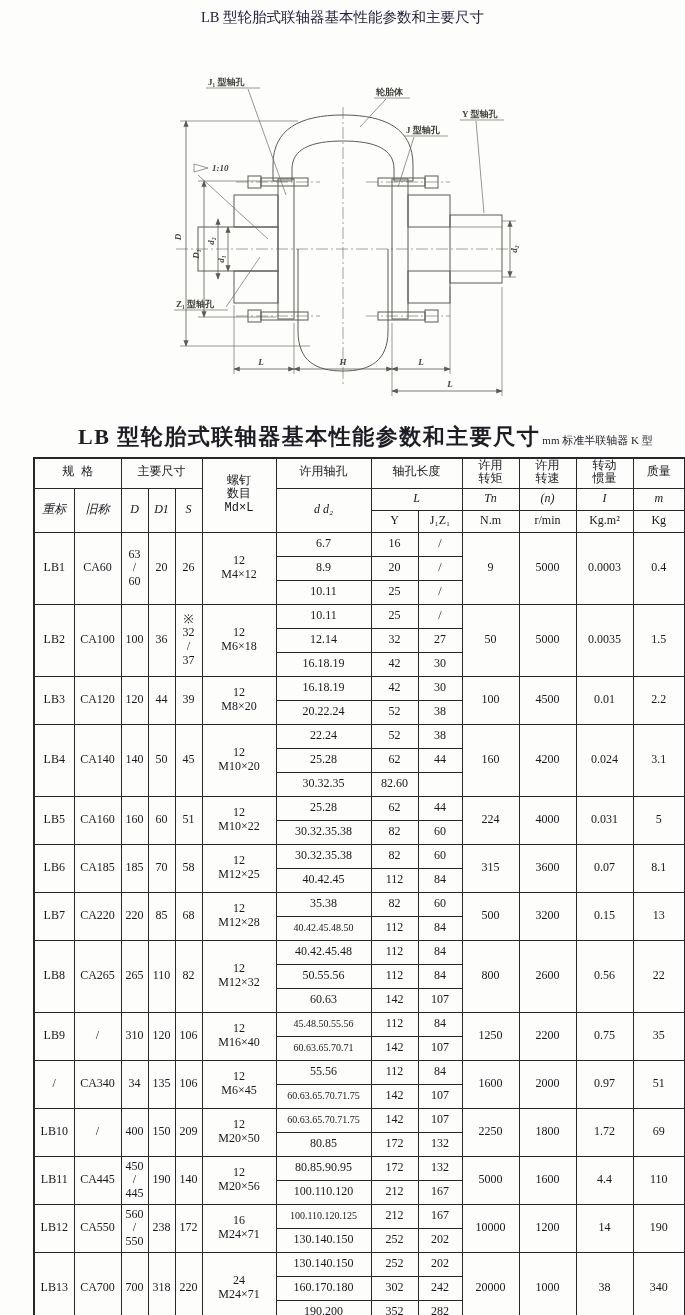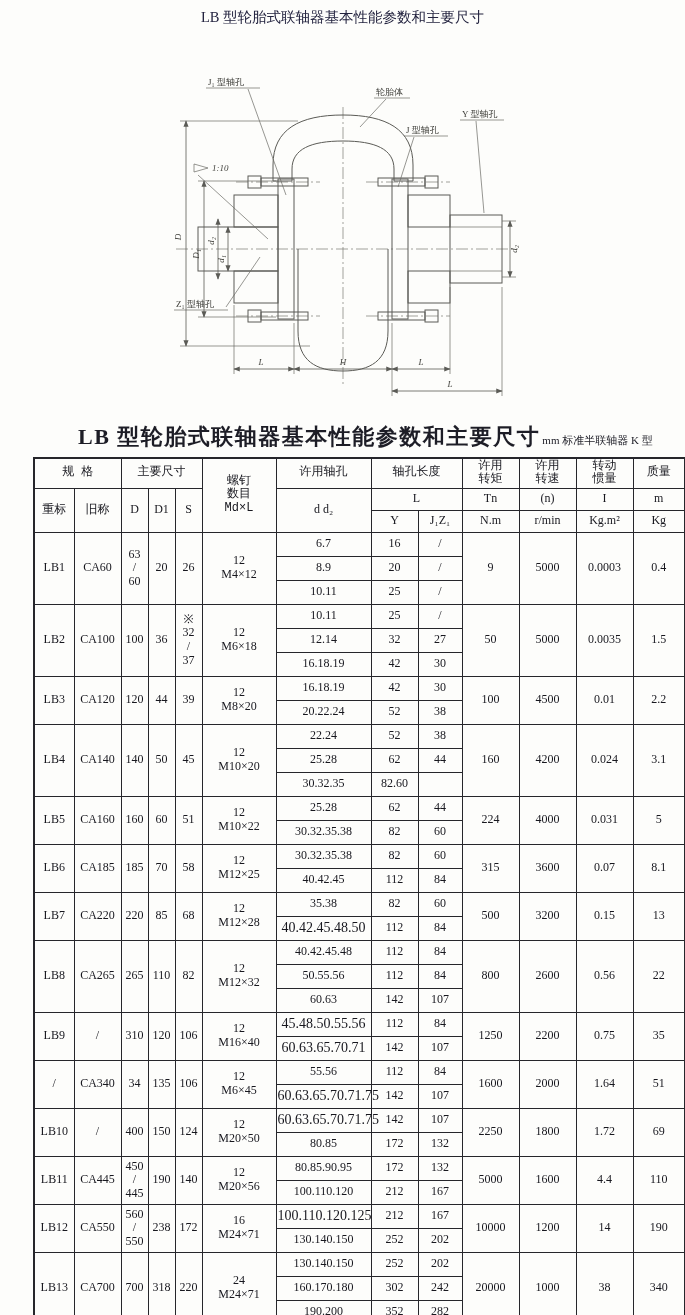--- a/index.html
+++ b/index.html
@@ -4,21 +4,21 @@
 <style>
   html,body{margin:0;padding:0}
   body{
     width:685px;height:1315px;overflow:hidden;
     background:#fdfdfb;color:#1d1d26;
     font-family:"Liberation Serif", serif;
   }
   .page-title{ text-align:center; padding-top:8px; font-size:14.5px; color:#23233f; }
   .page-title b{ font-weight:normal; }
 
-  .drawing-wrap{ width:390px; margin:42px auto 0; }
+  .drawing-wrap{ width:390px; margin:42px auto 0;font-weight:bold; }
   svg text{ font-family:"Liberation Serif", serif; fill:#3f3f3a; }
   .lbl{ font-size:9px; }
   .dimlbl{ font-size:9px; font-style:italic; }
   .ln{ stroke:#5b5b56; stroke-width:1; fill:none; }
   .thin{ stroke:#6a6a64; stroke-width:.7; fill:none; }
   .cl{ stroke:#7a7a74; stroke-width:.7; fill:none; stroke-dasharray:12 3 2 3; }
   .dim{ stroke:#5b5b56; stroke-width:.8; fill:none; }
 
   .table-title-row{ display:flex; align-items:baseline; margin:4px 0 5px 78px; }
   .table-title{ font-size:22px; font-weight:bold; letter-spacing:1.5px; margin:0; }
@@ -27,24 +27,24 @@
   table{
     border-collapse:collapse; table-layout:fixed; width:651px; margin-left:33px;
     border:2px solid #26262b;
   }
   th,td{
     border:1px solid #26262b; text-align:center; vertical-align:middle;
     font-size:12px; font-weight:normal; padding:0 1px;
     white-space:pre-line; line-height:1.13; color:#17171e;
   }
   thead tr.h1{ height:30px;font-family:Liberation Mono, monospace; }
-  thead tr.h2{ height:22px; }
+  thead tr.h2{ height:22px;font-style:italic; }
   thead tr.h3{ height:22px; }
   tbody td{ height:23px; }
-  td.sm{ font-size:14px; }
+  td.sm{ font-size:10px; }
 </style>
 </head>
 <body>
 
 <div class="page-title">
   <span>LB 型</span><b>轮胎式联轴器</b><span>基本性能参数和主要尺寸</span>
 </div>
 
 <div class="drawing-wrap">
 <svg viewBox="0 0 390 345" width="390" height="345">
@@ -449,34 +449,34 @@
         <td rowspan="2">34</td>
         <td rowspan="2">135</td>
         <td rowspan="2">106</td>
         <td rowspan="2">12
 M6×45</td>
         <td>55.56</td>
         <td>112</td>
         <td>84</td>
         <td rowspan="2">1600</td>
         <td rowspan="2">2000</td>
-        <td rowspan="2">1.64</td>
+        <td rowspan="2">0.97</td>
         <td rowspan="2">51</td>
       </tr>
       <tr>
         <td class="sm">60.63.65.70.71.75</td>
         <td>142</td>
         <td>107</td>
       </tr>
       <tr>
         <td rowspan="2">LB10</td>
         <td rowspan="2">/</td>
         <td rowspan="2">400</td>
         <td rowspan="2">150</td>
-        <td rowspan="2">124</td>
+        <td rowspan="2">209</td>
         <td rowspan="2">12
 M20×50</td>
         <td class="sm">60.63.65.70.71.75</td>
         <td>142</td>
         <td>107</td>
         <td rowspan="2">2250</td>
         <td rowspan="2">1800</td>
         <td rowspan="2">1.72</td>
         <td rowspan="2">69</td>
       </tr>

